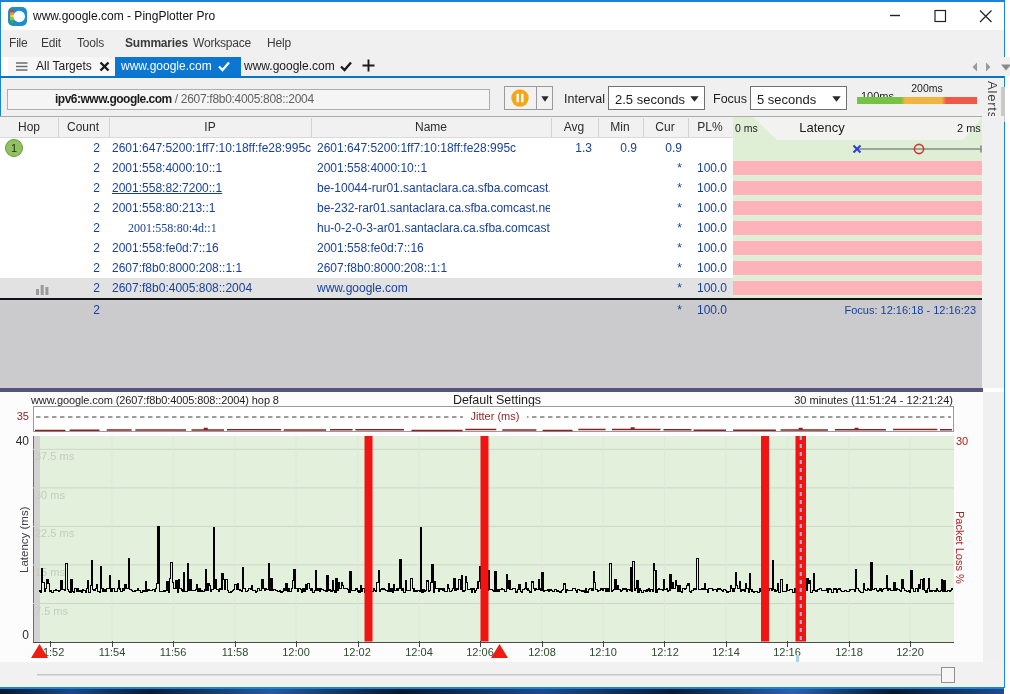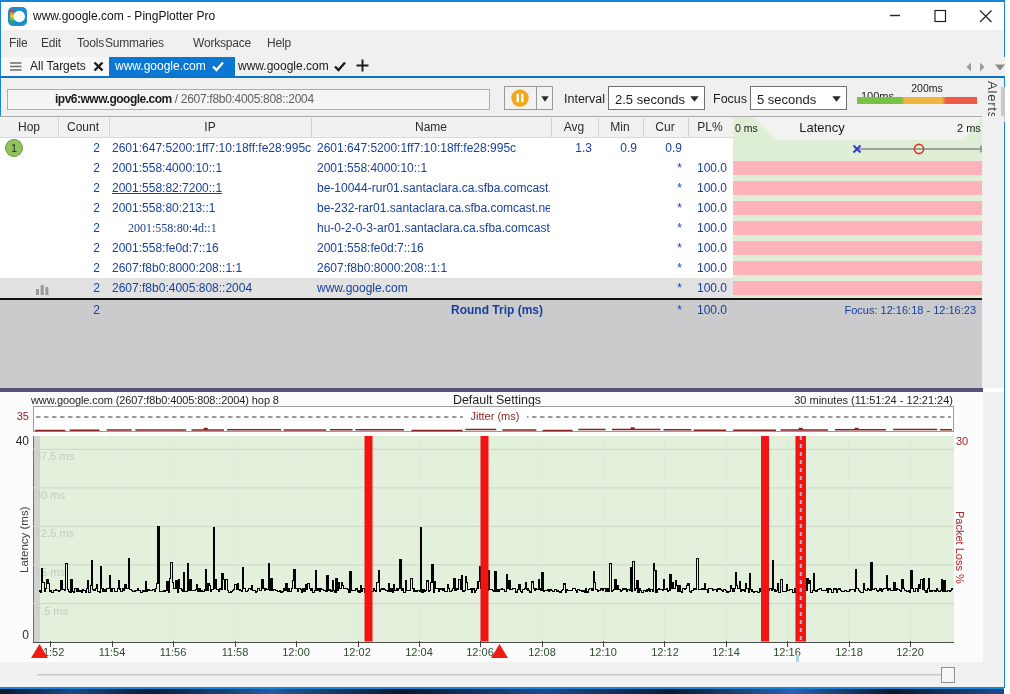--- a/index.html
+++ b/index.html
@@ -32,25 +32,25 @@
 <div class="abs" style="left:33px;top:9px;font-size:12px;color:#111;">www.google.com - PingPlotter Pro</div>
 <svg class="abs" style="left:884px;top:8px;" width="115" height="16" viewBox="0 0 115 16">
 <path d="M6 7.5 H16" stroke="#222" stroke-width="1.4" fill="none"></path>
 <rect x="51" y="2.5" width="10.5" height="11" fill="none" stroke="#222" stroke-width="1.2"></rect>
 <path d="M96 2.5 L107.5 14 M107.5 2.5 L96 14" stroke="#222" stroke-width="1.2" fill="none"></path>
     </svg>
 <div class="abs" style="left:1px;top:30px;width:1003px;height:27px;background:#f0f0f0;">
 <div class="menu" style="left:8px;">File</div>
 <div class="menu" style="left:40px;">Edit</div>
 <div class="menu" style="left:76px;">Tools</div>
-<div class="menu" style="left:104px;">Summaries</div>
+<div class="menu" style="left:124px;font-weight:bold;">Summaries</div>
 <div class="menu" style="left:192px;">Workspace</div>
 <div class="menu" style="left:266px;">Help</div>
 </div>
-<div class="abs" style="left:2px;top:57px;width:1003px;height:19px;background:#f0f0f0;">
+<div class="abs" style="left:8px;top:57px;width:1003px;height:19px;background:#f0f0f0;">
 <div class="abs" style="left:0;top:0;width:107px;height:19px;background:#f7f7f7;"></div>
 <svg class="abs" style="left:8px;top:5px;" width="12" height="9" viewBox="0 0 12 9">
 <path d="M0 1 H11.5 M0 4.5 H11.5 M0 8 H11.5" stroke="#6e6e6e" stroke-width="1.5"></path>
       </svg>
 <div class="abs" style="left:28px;top:2px;font-size:12px;color:#1a1a1a;">All Targets</div>
 <svg class="abs" style="left:91px;top:4px;" width="11" height="11" viewBox="0 0 11 11">
 <path d="M1.5 1.5 L9.5 9.5 M9.5 1.5 L1.5 9.5" stroke="#1a1a1a" stroke-width="2.4"></path>
       </svg>
 <div class="abs" style="left:107px;top:0;width:126px;height:19px;background:#0a77d2;"></div>
 <div class="abs" style="left:113px;top:2px;font-size:12px;color:#fff;">www.google.com</div>
@@ -184,21 +184,20 @@
 <div class="abs" style="left:733px;top:165px;width:249px;height:14px;background:#ffb2ba;"></div>
 <svg class="abs" style="left:733px;top:22px;" width="249" height="20" viewBox="0 0 249 20">
 <path d="M124 11 H248" stroke="#8a8a8a" stroke-width="1.6"></path>
         <path d="M248 7.5 V14.5" stroke="#8a8a8a" stroke-width="1.6"></path>
 <path d="M120.5 7.5 L127.5 14.5 M127.5 7.5 L120.5 14.5" stroke="#2e3ed2" stroke-width="2"></path>
 <circle cx="186" cy="11" r="4.6" fill="none" stroke="#d03a30" stroke-width="1.6"></circle>
       </svg>
 <div class="abs" style="left:0;top:182px;width:982px;height:2px;background:#111;"></div>
 <div class="abs" style="left:0;top:184px;width:982px;height:88px;background:#cbcbce;"></div>
 <div class="cell" style="left:40px;top:187px;width:60px;text-align:right;">2</div>
-<div class="cell" style="left:317px;top:187px;width:226px;text-align:right;font-weight:bold;">Round Trip (ms)</div>
 <div class="cell" style="left:622px;top:187px;width:60px;text-align:right;">*</div>
 <div class="cell" style="left:667px;top:187px;width:60px;text-align:right;">100.0</div>
 <div class="cell" style="left:776px;top:188px;width:200px;text-align:right;font-size:11px;">Focus: 12:16:18 - 12:16:23</div>
 </div>
 <div class="abs" style="left:0;top:388px;width:983px;height:4px;background:#54547d;"></div>
 <div class="abs" style="left:0;top:392px;width:983px;height:270px;background:#fcfcfc;"></div>
 <div class="abs" style="left:983px;top:392px;width:21px;height:270px;background:#f0f0f0;"></div>
 <div class="abs" style="left:31px;top:394px;font-size:11px;letter-spacing:-0.1px;color:#1e1e1e;">www.google.com (2607:f8b0:4005:808::2004) hop 8</div>
 <div class="abs" style="left:397px;top:393px;width:200px;text-align:center;font-size:12.5px;color:#1e1e1e;">Default Settings</div>
 <div class="abs" style="left:753px;top:394px;width:200px;text-align:right;font-size:11px;color:#1e1e1e;">30 minutes (11:51:24 - 12:21:24)</div>

